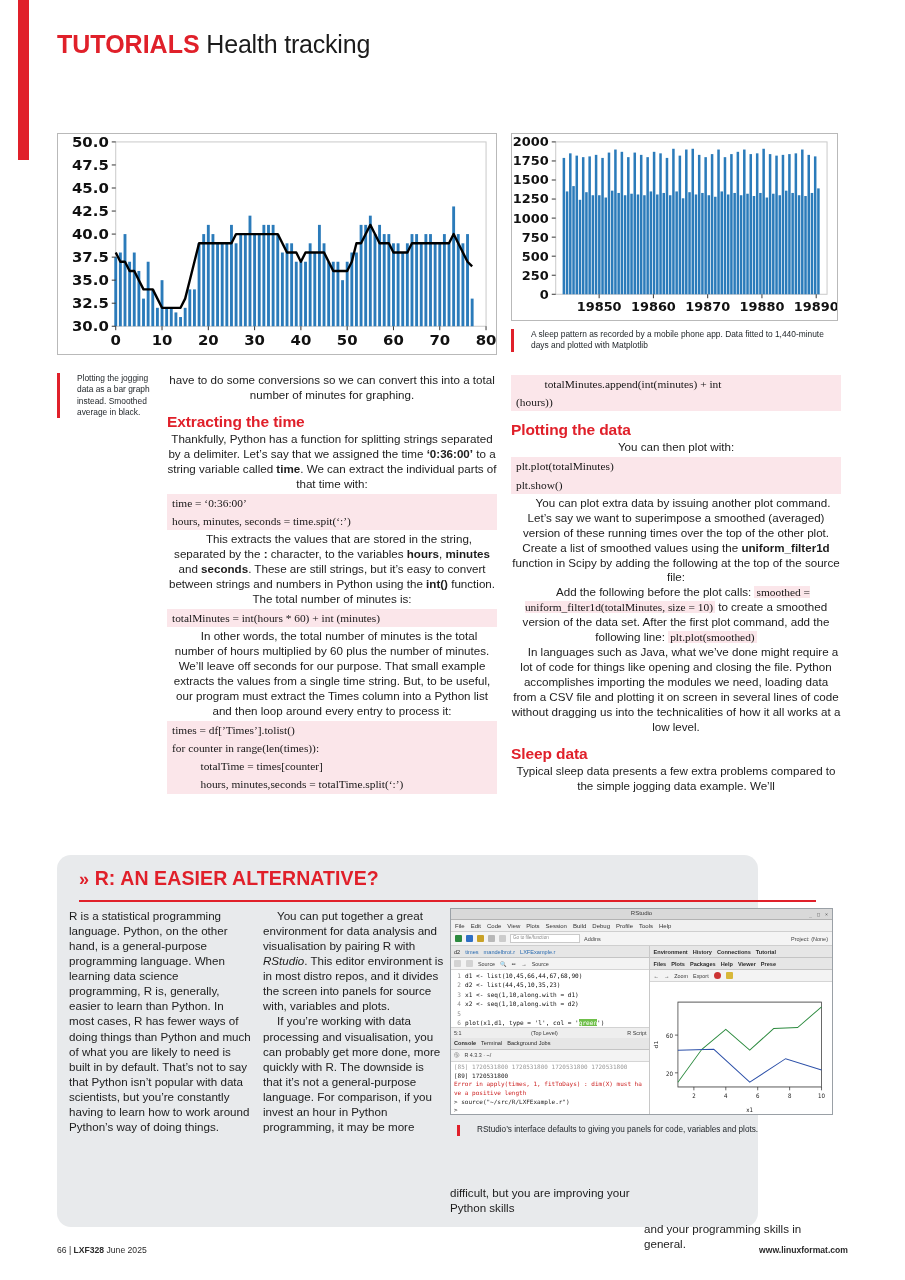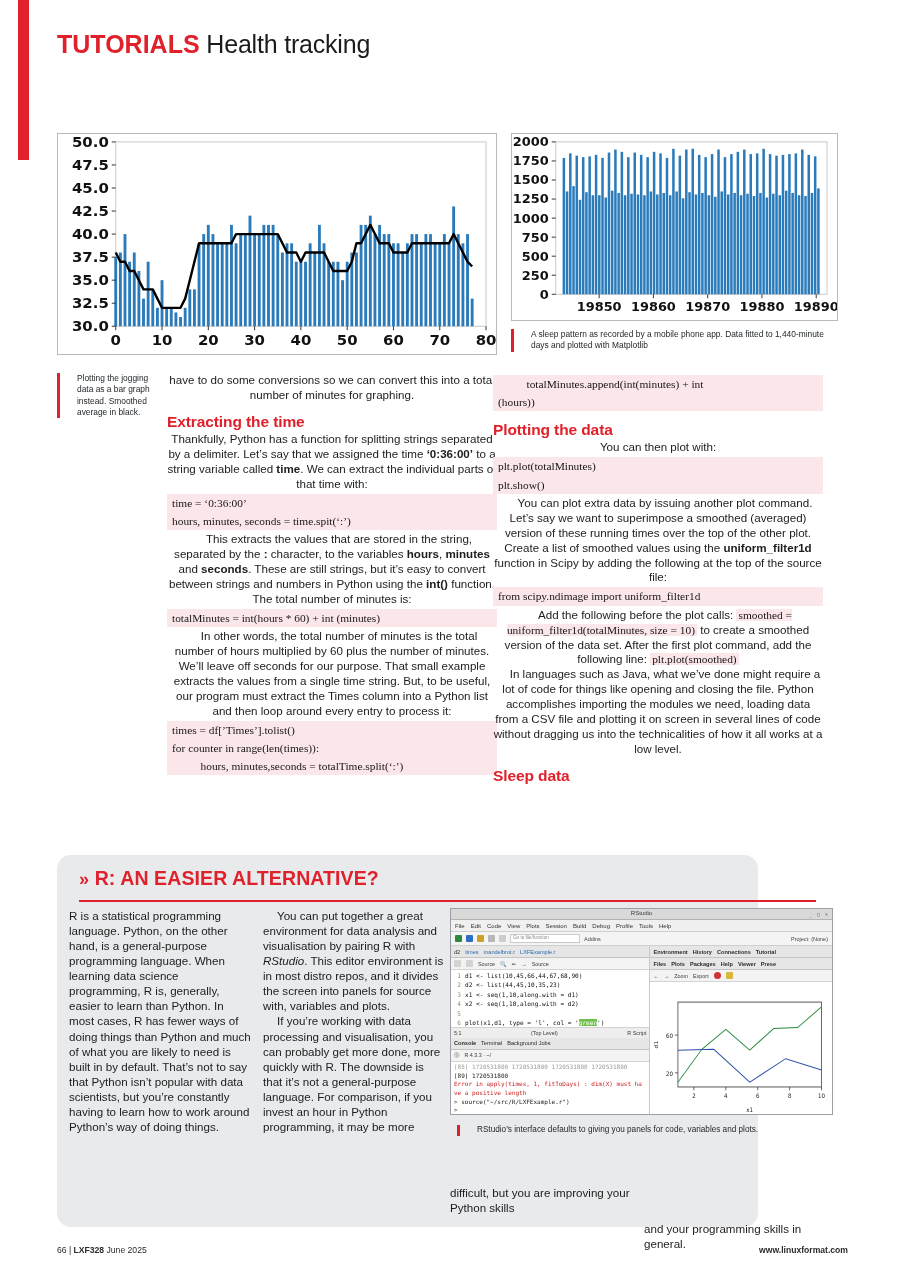--- a/index.html
+++ b/index.html
@@ -44,21 +44,21 @@
     color: #23282c; padding-left: 17px;
     border-left: 3px solid #e0202a;
   }
   #cap-left  { left: 57px;  top: 373px; width: 104px; }
   #cap-right { left: 511px; top: 329px; width: 320px; }
   #cap-rstudio { left: 457px; top: 1125px; width: 375px; font-size: 8.2px; }
 
   
   .col { position: absolute; width: 330px; }
   #col-mid   { left: 167px; top: 373px; }
-  #col-right { left: 493px; top: 373px; }
+  #col-right { left: 511px; top: 373px; }
 
   .col p {
     font-size: 11.6px; line-height: 1.29; color: #1c1c1c;
     text-align: center; margin-bottom: 0;
   }
   .col p.ind { text-indent: 14px; }
   .col h3 {
     color: #e0202a; font-size: 15.5px; font-weight: bold;
     margin: 10px 0 1px 0; letter-spacing: -0.1px;
   }
@@ -470,49 +470,48 @@
 
     <div class="codeblock">
       <span class="code">totalMinutes = int(hours * 60) + int (minutes)</span>
     </div>
 
     <p class="ind">In other words, the total number of minutes is the total number of hours multiplied by 60 plus the number of minutes. We’ll leave off seconds for our purpose. That small example extracts the values from a single time string. But, to be useful, our program must extract the Times column into a Python list and then loop around every entry to process it:</p>
 
     <div class="codeblock">
       <span class="code">times = df[’Times’].tolist()</span>
       <span class="code">for counter in range(len(times)):</span>
+      <span class="code">          totalTime = times[counter]</span>
       <span class="code">          hours, minutes,seconds = totalTime.split(‘:’)</span>
     </div>
   </div>
 
   <div class="col" id="col-right">
     <div class="codeblock">
       <span class="code">          totalMinutes.append(int(minutes) + int</span>
       <span class="code">(hours))</span>
     </div>
 
     <h3>Plotting the data</h3>
     <p>You can then plot with:</p>
 
     <div class="codeblock">
       <span class="code">plt.plot(totalMinutes)</span>
       <span class="code">plt.show()</span>
     </div>
 
     <p class="ind"><span>You can plot extra data by issuing another plot command. Let’s say we want to superimpose a smoothed (averaged) version of these running times over the top of the other plot. Create a list of smoothed values using the </span><b>uniform_filter1d</b><span> function in Scipy by adding the following at the top of the source file:</span></p>
 
-    <div class="codeblock">
-      <span class="code">from scipy.ndimage import uniform_filter1d</span>
-    </div>
 
     <p class="ind"><span>Add the following before the plot calls: </span><span class="inlinecode">smoothed = uniform_filter1d(totalMinutes, size = 10)</span><span> to create a smoothed version of the data set. After the first plot command, add the following line: </span><span class="inlinecode">plt.plot(smoothed)</span></p>
 
     <p class="ind">In languages such as Java, what we’ve done might require a lot of code for things like opening and closing the file. Python accomplishes importing the modules we need, loading data from a CSV file and plotting it on screen in several lines of code without dragging us into the technicalities of how it all works at a low level.</p>
 
     <h3>Sleep data</h3>
+    <p>Typical sleep data presents a few extra problems compared to the simple jogging data example. We’ll</p>
   </div>
 
   <div id="boxout">
     <div id="boxout-title">
       <span class="chev">»</span>
       <span>R: AN EASIER ALTERNATIVE?</span>
     </div>
     <div id="boxout-rule"></div>
   </div>
 

